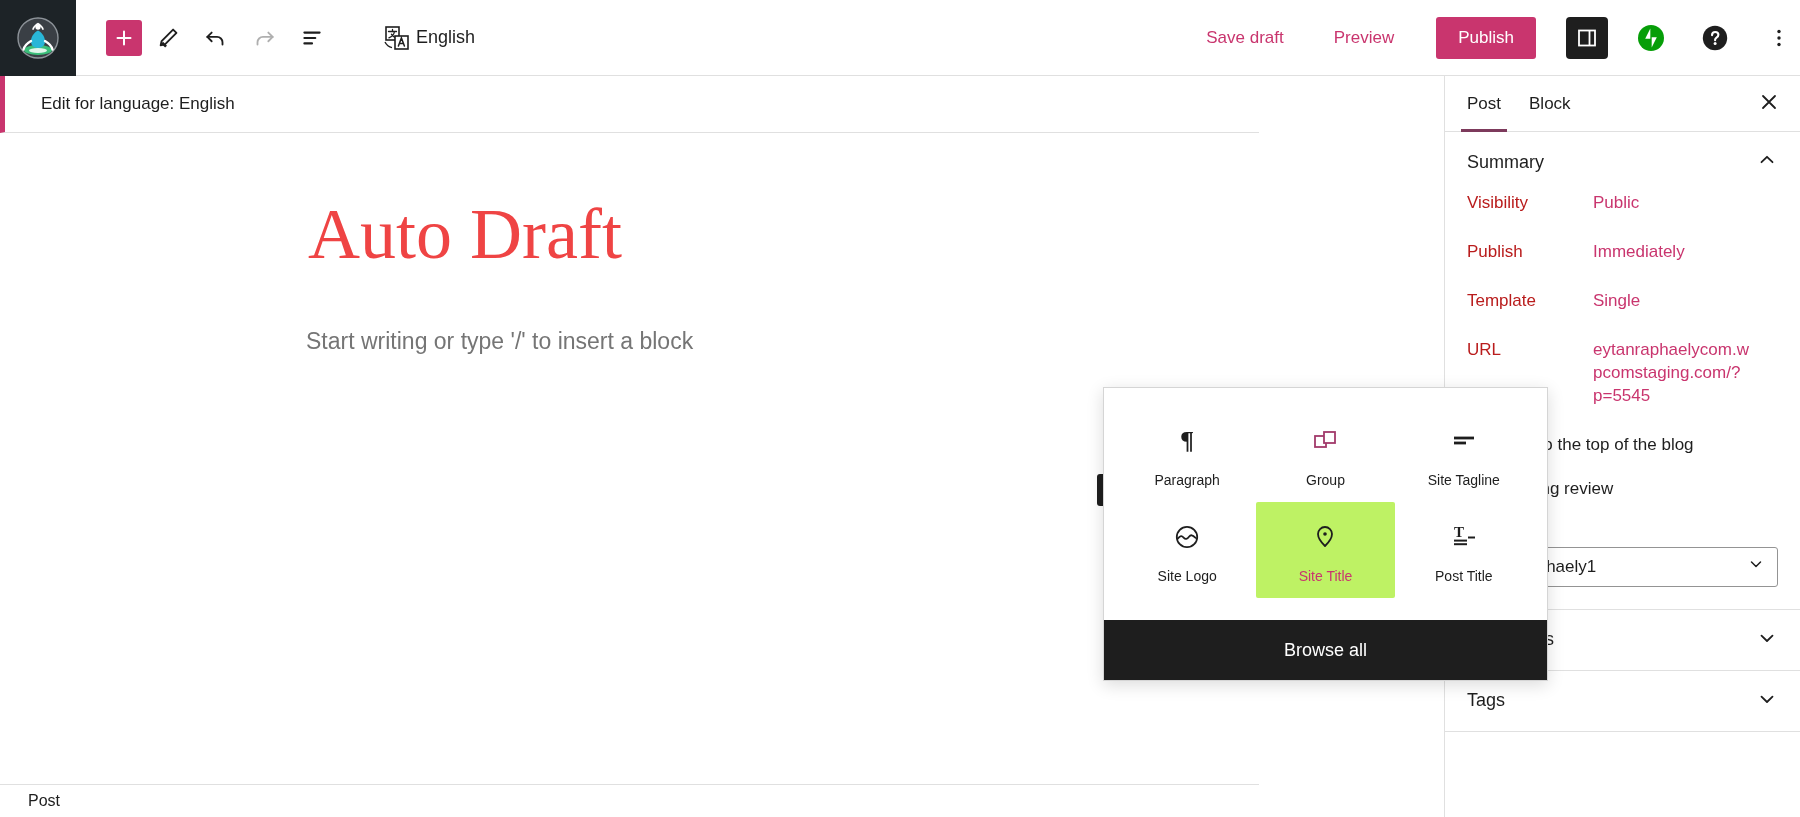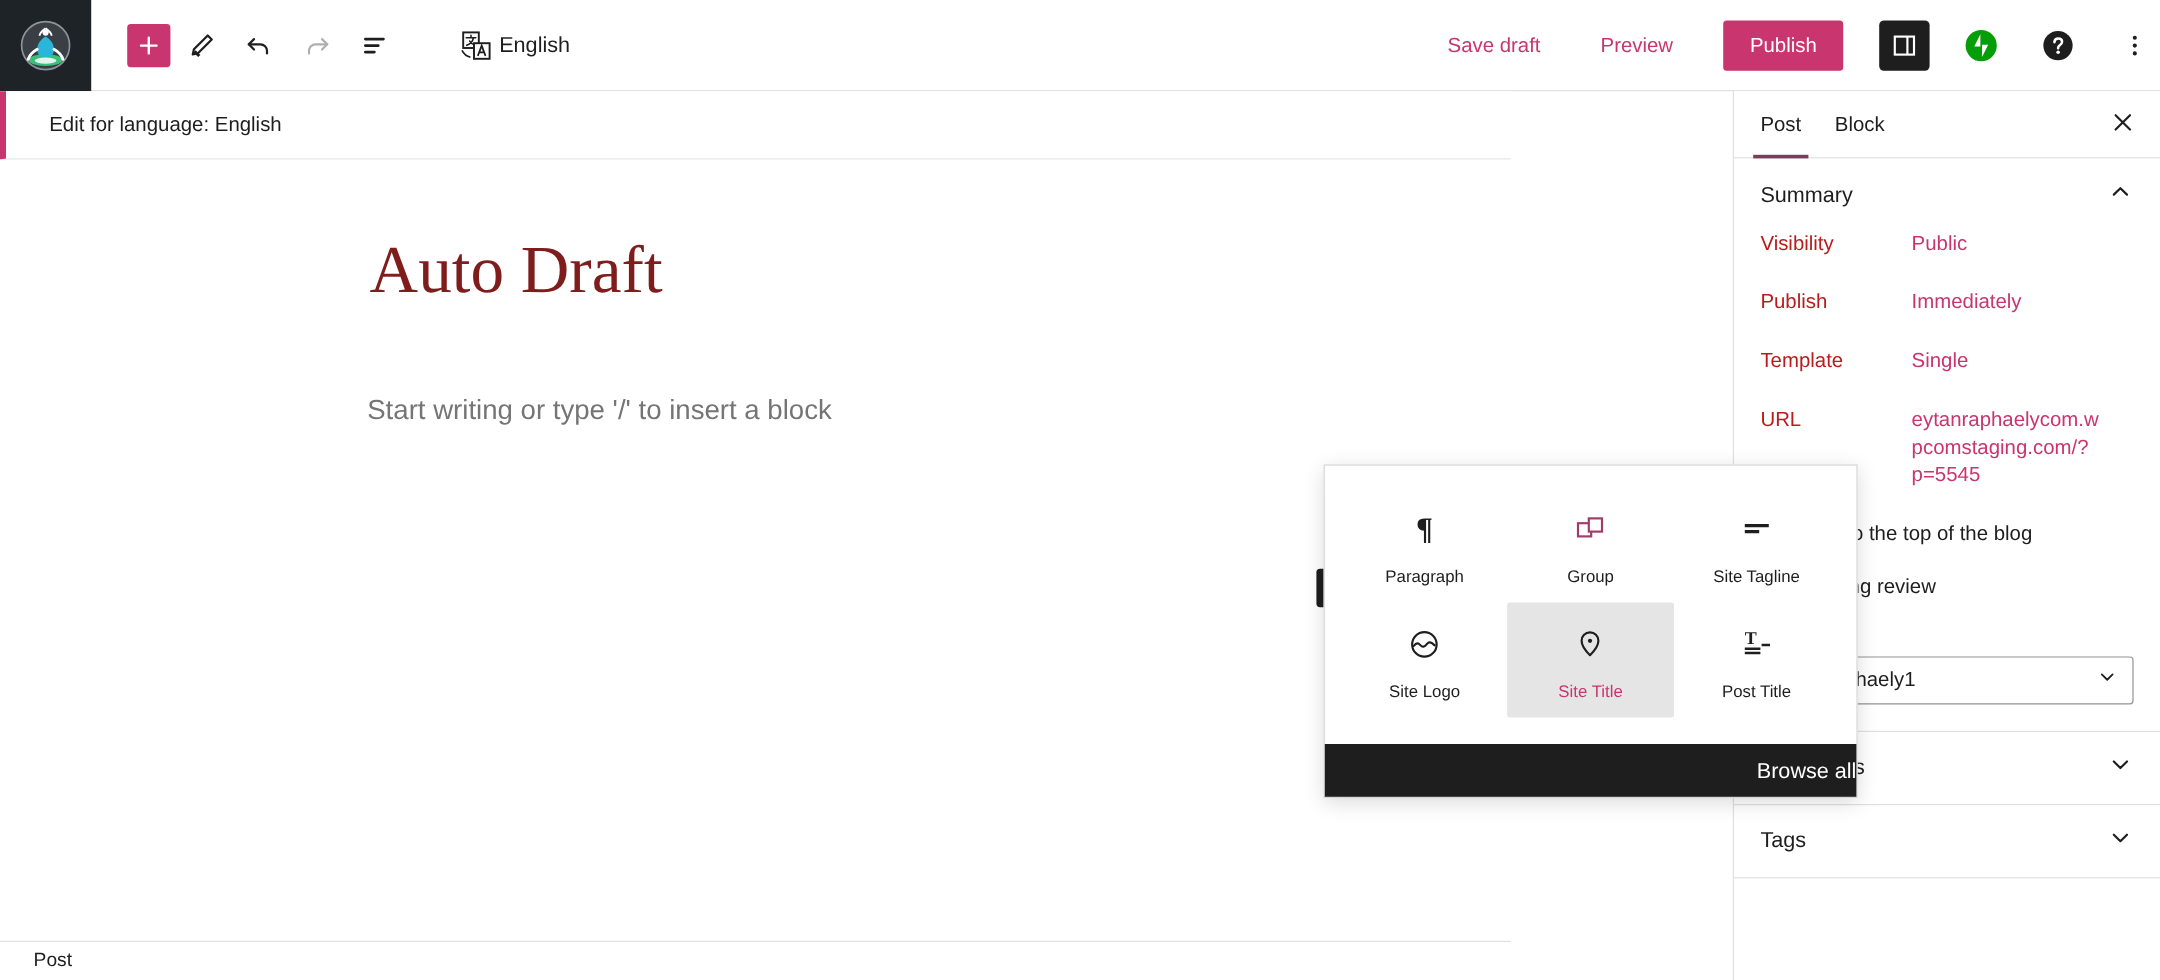--- a/index.html
+++ b/index.html
@@ -141,23 +141,23 @@
     width: 1259px;
     height: 551px;
     background: #ffffff;
     overflow: hidden;
   }
   .post-title {
     position: absolute;
     top: 62px;
     left: 308px;
     font-family: "Liberation Serif", serif;
-    font-size: 56px;
+    font-size: 72px;
     font-weight: 400;
-    color: #7f1d1d;
+    color: #ef4444;
     line-height: 1.1;
     white-space: nowrap;
   }
   .para-placeholder {
     position: absolute;
     top: 195px;
     left: 306px;
     font-size: 23px;
     color: #757575;
     white-space: nowrap;
@@ -366,41 +366,40 @@
     flex-direction: column;
     align-items: center;
     justify-content: center;
     padding: 18px 4px 14px 4px;
     cursor: pointer;
     border-radius: 2px;
     background: transparent;
     border: none;
     font-family: "Liberation Sans", sans-serif;
   }
-  .blk-cell.selected { background: #e5e5e5; }
+  .blk-cell.selected { background: #bef264; }
   .blk-ico {
     height: 34px;
     display: flex; align-items: center; justify-content: center;
     margin-bottom: 14px;
   }
   .blk-name {
     font-size: 14px;
     color: #1e1e1e;
   }
   .blk-cell.selected .blk-name { color: #C9356E; }
   .browse-all {
     width: 100%;
     background: #1e1e1e;
     color: #ffffff;
     border: none;
-    height: 44px;
+    height: 60px;
     font-size: 18px;
     font-family: "Liberation Sans", sans-serif;
     cursor: pointer;
-    text-align: right;
   }
 </style>
 </head>
 <body>
 
 <div id="app">
 
   <div class="topbar">
 
     <div class="site-logo-tile">

